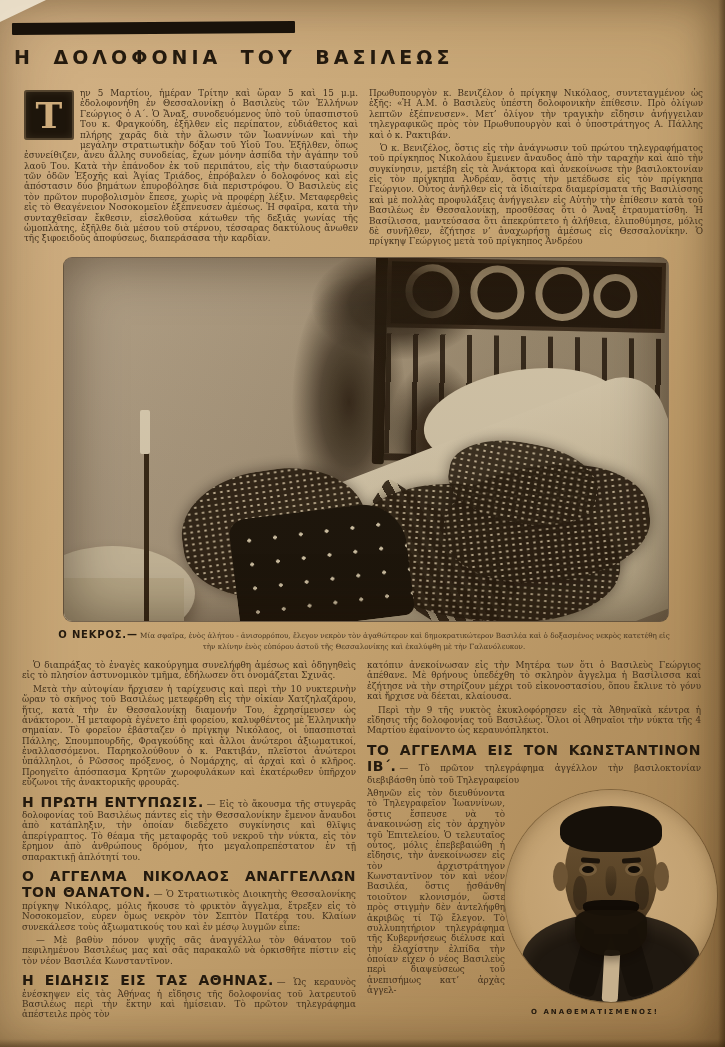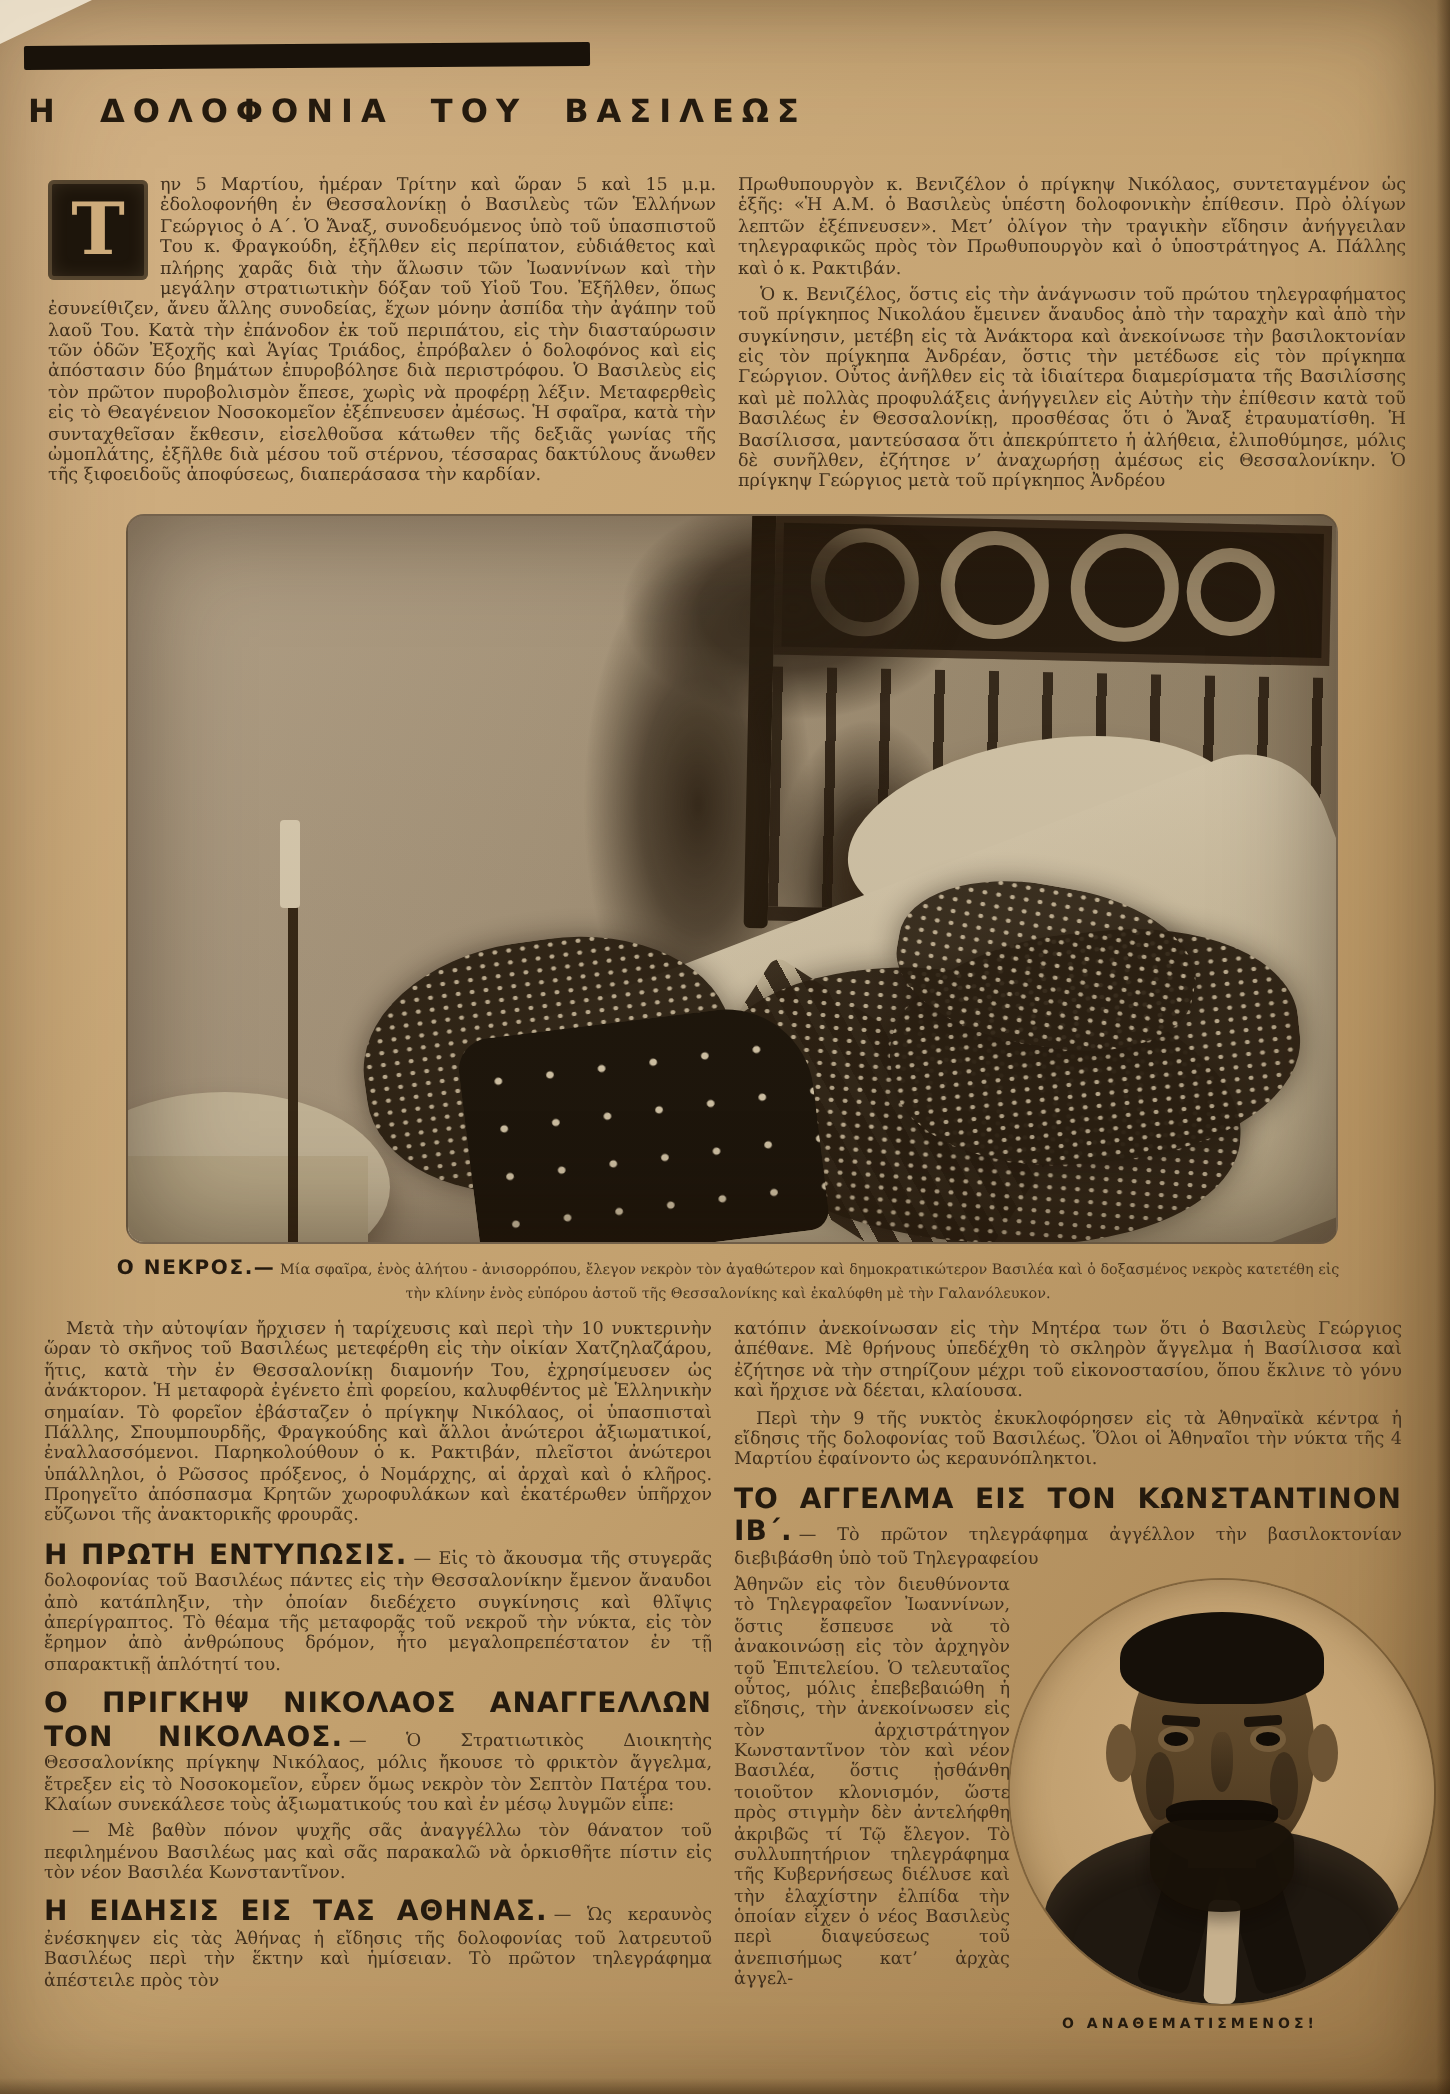--- a/index.html
+++ b/index.html
@@ -12,21 +12,21 @@
   }
   .scan-corner{position:absolute;left:0;top:0;width:46px;height:22px;background:#efe6d2;
     clip-path:polygon(0 0,100% 0,0 100%);opacity:.9;}
   .scan-edge-right{position:absolute;right:0;top:0;width:7px;height:100%;
     background:linear-gradient(90deg,rgba(0,0,0,0) 0%,rgba(40,22,4,.45) 100%);}
   .scan-edge-bottom{position:absolute;left:0;bottom:0;width:100%;height:8px;
     background:linear-gradient(180deg,rgba(0,0,0,0) 0%,rgba(40,22,4,.4) 100%);}
   .top-rule{position:absolute;left:12px;top:22px;width:283px;height:12px;background:#19120a;
     transform:rotate(-.4deg);border-radius:1px;}
   h1.headline{position:absolute;left:14px;top:46px;margin:0;font-family:"DejaVu Sans",sans-serif;
-    font-size:16px;font-weight:bold;letter-spacing:4px;word-spacing:9px;color:#241a0e;}
+    font-size:19px;font-weight:bold;letter-spacing:4px;word-spacing:9px;color:#241a0e;}
   
   .cols{position:absolute;display:flex;gap:11px;font-size:8.8px;line-height:1.18;
     text-align:justify;color:#41301d;}
   .cols .col{width:334px;}
   .cols p{margin:0 0 3px 0;}
   .cols p.indent{text-indent:11px;}
   .top-cols{left:24px;top:88px;width:679px;}
   .bottom-cols{left:22px;top:660px;width:682px;}
   .dropcap{float:left;width:50px;height:50px;margin:2px 6px 1px 0;background:#1d150b;
     color:#cdab7b;font-family:"DejaVu Serif",serif;font-size:36px;font-weight:bold;
@@ -173,23 +173,24 @@
     <div class="ph-tone"></div>
   </figure>
 
   <div class="photo-caption">
     <span class="cap-lead">Ο ΝΕΚΡΟΣ.—</span>
     <span>Μία σφαῖρα, ἑνὸς ἀλήτου - ἀνισορρόπου, ἔλεγον νεκρὸν τὸν ἀγαθώτερον καὶ δημοκρατικώτερον Βασιλέα καὶ ὁ δοξασμένος νεκρὸς κατετέθη εἰς τὴν κλίνην ἑνὸς εὐπόρου ἀστοῦ τῆς Θεσσαλονίκης καὶ ἐκαλύφθη μὲ τὴν Γαλανόλευκον.</span>
   </div>
 
   <div class="cols bottom-cols">
     <div class="col">
+      <p class="indent">Ὁ διαπράξας τὸ ἐναγὲς κακούργημα συνελήφθη ἀμέσως καὶ ὁδηγηθεὶς εἰς τὸ πλησίον ἀστυνομικὸν τμῆμα, ἐδήλωσεν ὅτι ὀνομάζεται Σχινᾶς.</p>
       <p class="indent">Μετὰ τὴν αὐτοψίαν ἤρχισεν ἡ ταρίχευσις καὶ περὶ τὴν 10 νυκτερινὴν ὥραν τὸ σκῆνος τοῦ Βασιλέως μετεφέρθη εἰς τὴν οἰκίαν Χατζηλαζάρου, ἥτις, κατὰ τὴν ἐν Θεσσαλονίκῃ διαμονήν Του, ἐχρησίμευσεν ὡς ἀνάκτορον. Ἡ μεταφορὰ ἐγένετο ἐπὶ φορείου, καλυφθέντος μὲ Ἑλληνικὴν σημαίαν. Τὸ φορεῖον ἐβάσταζεν ὁ πρίγκηψ Νικόλαος, οἱ ὑπασπισταὶ Πάλλης, Σπουμπουρδῆς, Φραγκούδης καὶ ἄλλοι ἀνώτεροι ἀξιωματικοί, ἐναλλασσόμενοι. Παρηκολούθουν ὁ κ. Ρακτιβάν, πλεῖστοι ἀνώτεροι ὑπάλληλοι, ὁ Ρῶσσος πρόξενος, ὁ Νομάρχης, αἱ ἀρχαὶ καὶ ὁ κλῆρος. Προηγεῖτο ἀπόσπασμα Κρητῶν χωροφυλάκων καὶ ἑκατέρωθεν ὑπῆρχον εὔζωνοι τῆς ἀνακτορικῆς φρουρᾶς.</p>
       <p class="section"><span class="runin">Η ΠΡΩΤΗ ΕΝΤΥΠΩΣΙΣ.</span><span>— Εἰς τὸ ἄκουσμα τῆς στυγερᾶς δολοφονίας τοῦ Βασιλέως πάντες εἰς τὴν Θεσσαλονίκην ἔμενον ἄναυδοι ἀπὸ κατάπληξιν, τὴν ὁποίαν διεδέχετο συγκίνησις καὶ θλῖψις ἀπερίγραπτος. Τὸ θέαμα τῆς μεταφορᾶς τοῦ νεκροῦ τὴν νύκτα, εἰς τὸν ἔρημον ἀπὸ ἀνθρώπους δρόμον, ἦτο μεγαλοπρεπέστατον ἐν τῇ σπαρακτικῇ ἁπλότητί του.</span></p>
-      <p class="section"><span class="runin">Ο ΠΡΙΓΚΗΨ ΝΙΚΟΛΑΟΣ ΑΝΑΓΓΕΛΛΩΝ ΤΟΝ ΝΙΚΟΛΑΟΣ.</span><span>— Ὁ Στρατιωτικὸς Διοικητὴς Θεσσαλονίκης πρίγκηψ Νικόλαος, μόλις ἤκουσε τὸ φρικτὸν ἄγγελμα, ἔτρεξεν εἰς τὸ Νοσοκομεῖον, εὗρεν ὅμως νεκρὸν τὸν Σεπτὸν Πατέρα του. Κλαίων συνεκάλεσε τοὺς ἀξιωματικούς του καὶ ἐν μέσῳ λυγμῶν εἶπε:</span></p>
+      <p class="section"><span class="runin">Ο ΑΓΓΕΛΜΑ ΝΙΚΟΛΑΟΣ ΑΝΑΓΓΕΛΛΩΝ ΤΟΝ ΘΑΝΑΤΟΝ.</span><span>— Ὁ Στρατιωτικὸς Διοικητὴς Θεσσαλονίκης πρίγκηψ Νικόλαος, μόλις ἤκουσε τὸ φρικτὸν ἄγγελμα, ἔτρεξεν εἰς τὸ Νοσοκομεῖον, εὗρεν ὅμως νεκρὸν τὸν Σεπτὸν Πατέρα του. Κλαίων συνεκάλεσε τοὺς ἀξιωματικούς του καὶ ἐν μέσῳ λυγμῶν εἶπε:</span></p>
       <p class="quote">— Μὲ βαθὺν πόνον ψυχῆς σᾶς ἀναγγέλλω τὸν θάνατον τοῦ πεφιλημένου Βασιλέως μας καὶ σᾶς παρακαλῶ νὰ ὁρκισθῆτε πίστιν εἰς τὸν νέον Βασιλέα Κωνσταντῖνον.</p>
       <p class="section"><span class="runin">Η ΕΙΔΗΣΙΣ ΕΙΣ ΤΑΣ ΑΘΗΝΑΣ.</span><span>— Ὡς κεραυνὸς ἐνέσκηψεν εἰς τὰς Ἀθήνας ἡ εἴδησις τῆς δολοφονίας τοῦ λατρευτοῦ Βασιλέως περὶ τὴν ἕκτην καὶ ἡμίσειαν. Τὸ πρῶτον τηλεγράφημα ἀπέστειλε πρὸς τὸν</span></p>
     </div>
     <div class="col">
       <p>κατόπιν ἀνεκοίνωσαν εἰς τὴν Μητέρα των ὅτι ὁ Βασιλεὺς Γεώργιος ἀπέθανε. Μὲ θρήνους ὑπεδέχθη τὸ σκληρὸν ἄγγελμα ἡ Βασίλισσα καὶ ἐζήτησε νὰ τὴν στηρίζουν μέχρι τοῦ εἰκονοστασίου, ὅπου ἔκλινε τὸ γόνυ καὶ ἤρχισε νὰ δέεται, κλαίουσα.</p>
       <p class="indent">Περὶ τὴν 9 τῆς νυκτὸς ἐκυκλοφόρησεν εἰς τὰ Ἀθηναϊκὰ κέντρα ἡ εἴδησις τῆς δολοφονίας τοῦ Βασιλέως. Ὅλοι οἱ Ἀθηναῖοι τὴν νύκτα τῆς 4 Μαρτίου ἐφαίνοντο ὡς κεραυνόπληκτοι.</p>
       <p class="section"><span class="runin">ΤΟ ΑΓΓΕΛΜΑ ΕΙΣ ΤΟΝ ΚΩΝΣΤΑΝΤΙΝΟΝ ΙΒ΄.</span><span>— Τὸ πρῶτον τηλεγράφημα ἀγγέλλον τὴν βασιλοκτονίαν διεβιβάσθη ὑπὸ τοῦ Τηλεγραφείου</span></p>
       <div class="wrap-row">
         <p class="narrow">Ἀθηνῶν εἰς τὸν διευθύνοντα τὸ Τηλεγραφεῖον Ἰωαννίνων, ὅστις ἔσπευσε νὰ τὸ ἀνακοινώσῃ εἰς τὸν ἀρχηγὸν τοῦ Ἐπιτελείου. Ὁ τελευταῖος οὗτος, μόλις ἐπεβεβαιώθη ἡ εἴδησις, τὴν ἀνεκοίνωσεν εἰς τὸν ἀρχιστράτηγον Κωνσταντῖνον τὸν καὶ νέον Βασιλέα, ὅστις ᾐσθάνθη τοιοῦτον κλονισμόν, ὥστε πρὸς στιγμὴν δὲν ἀντελήφθη ἀκριβῶς τί Τῷ ἔλεγον. Τὸ συλλυπητήριον τηλεγράφημα τῆς Κυβερνήσεως διέλυσε καὶ τὴν ἐλαχίστην ἐλπίδα τὴν ὁποίαν εἶχεν ὁ νέος Βασιλεὺς περὶ διαψεύσεως τοῦ ἀνεπισήμως κατ’ ἀρχὰς ἀγγελ-</p>
         <div class="portrait">

